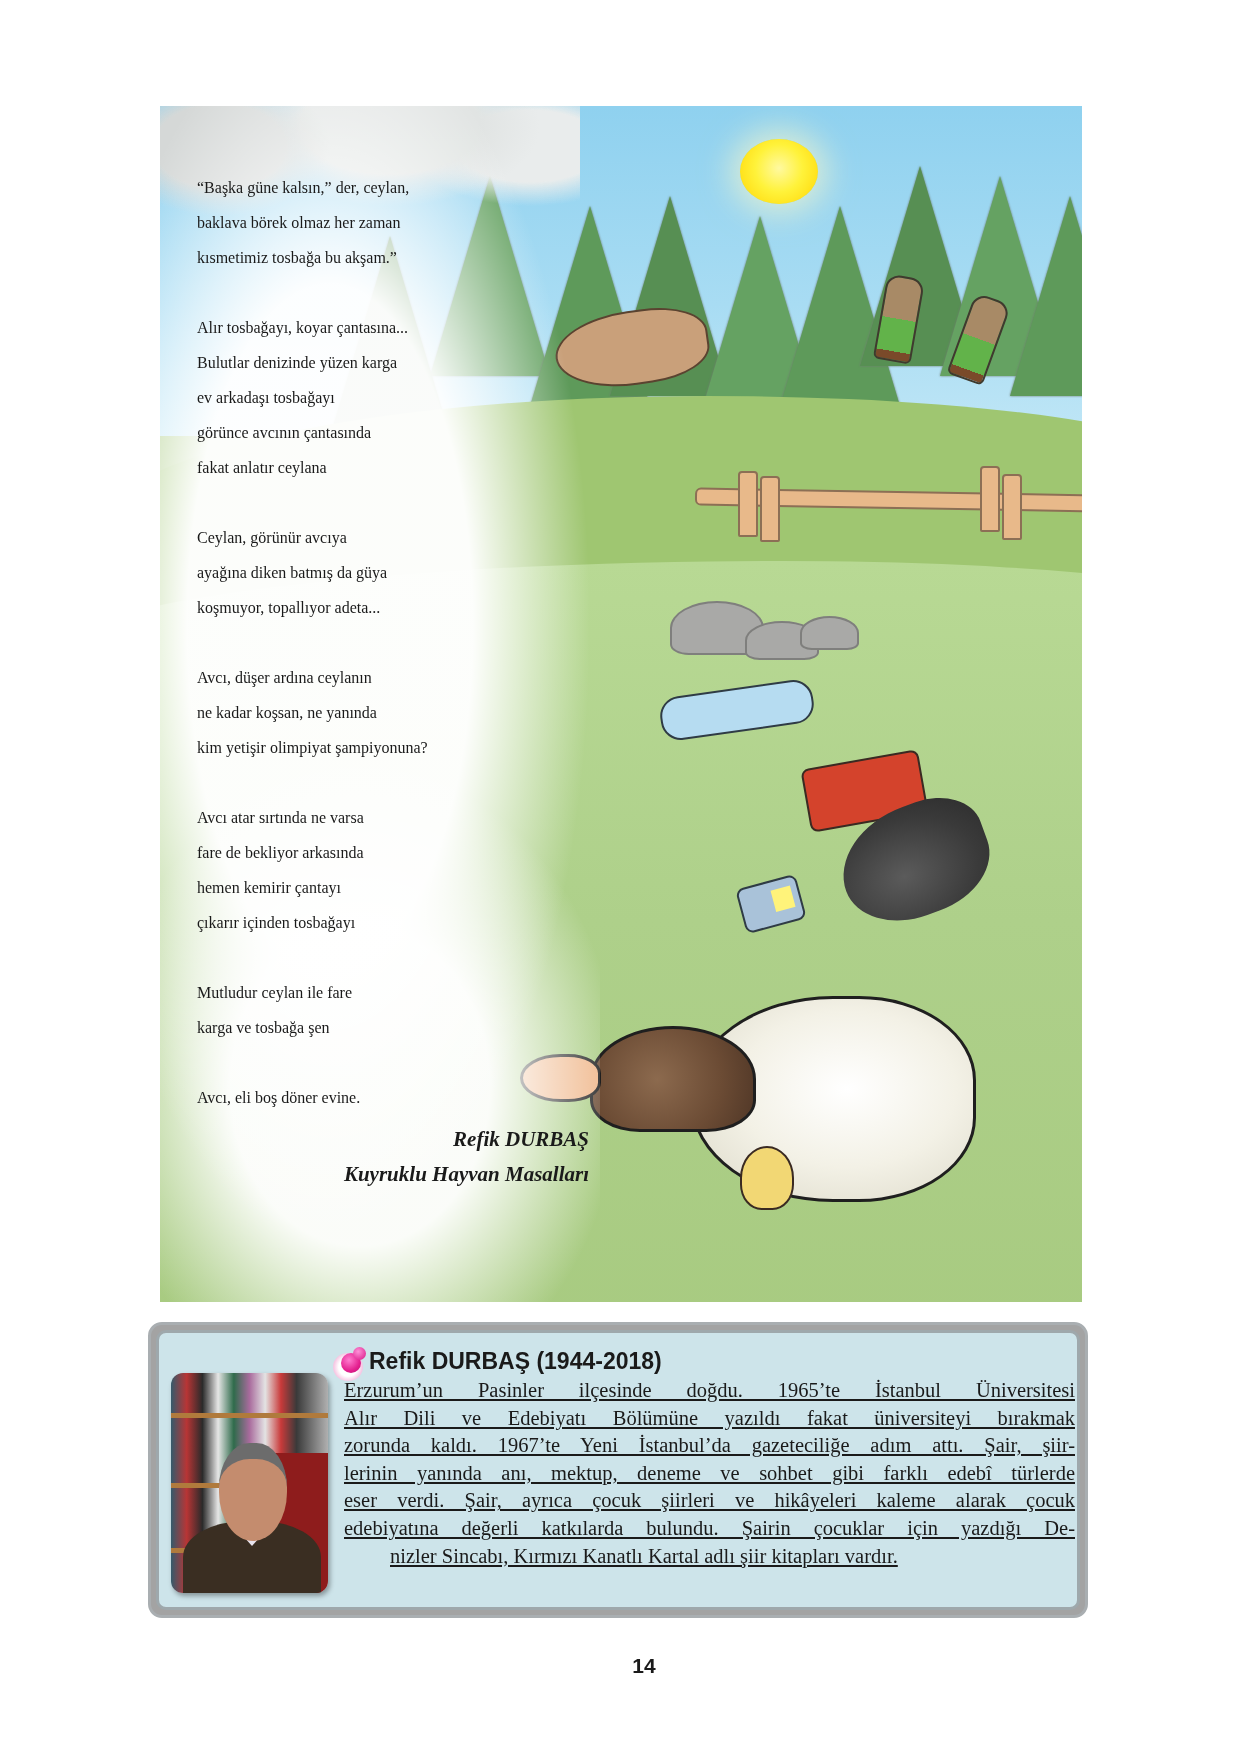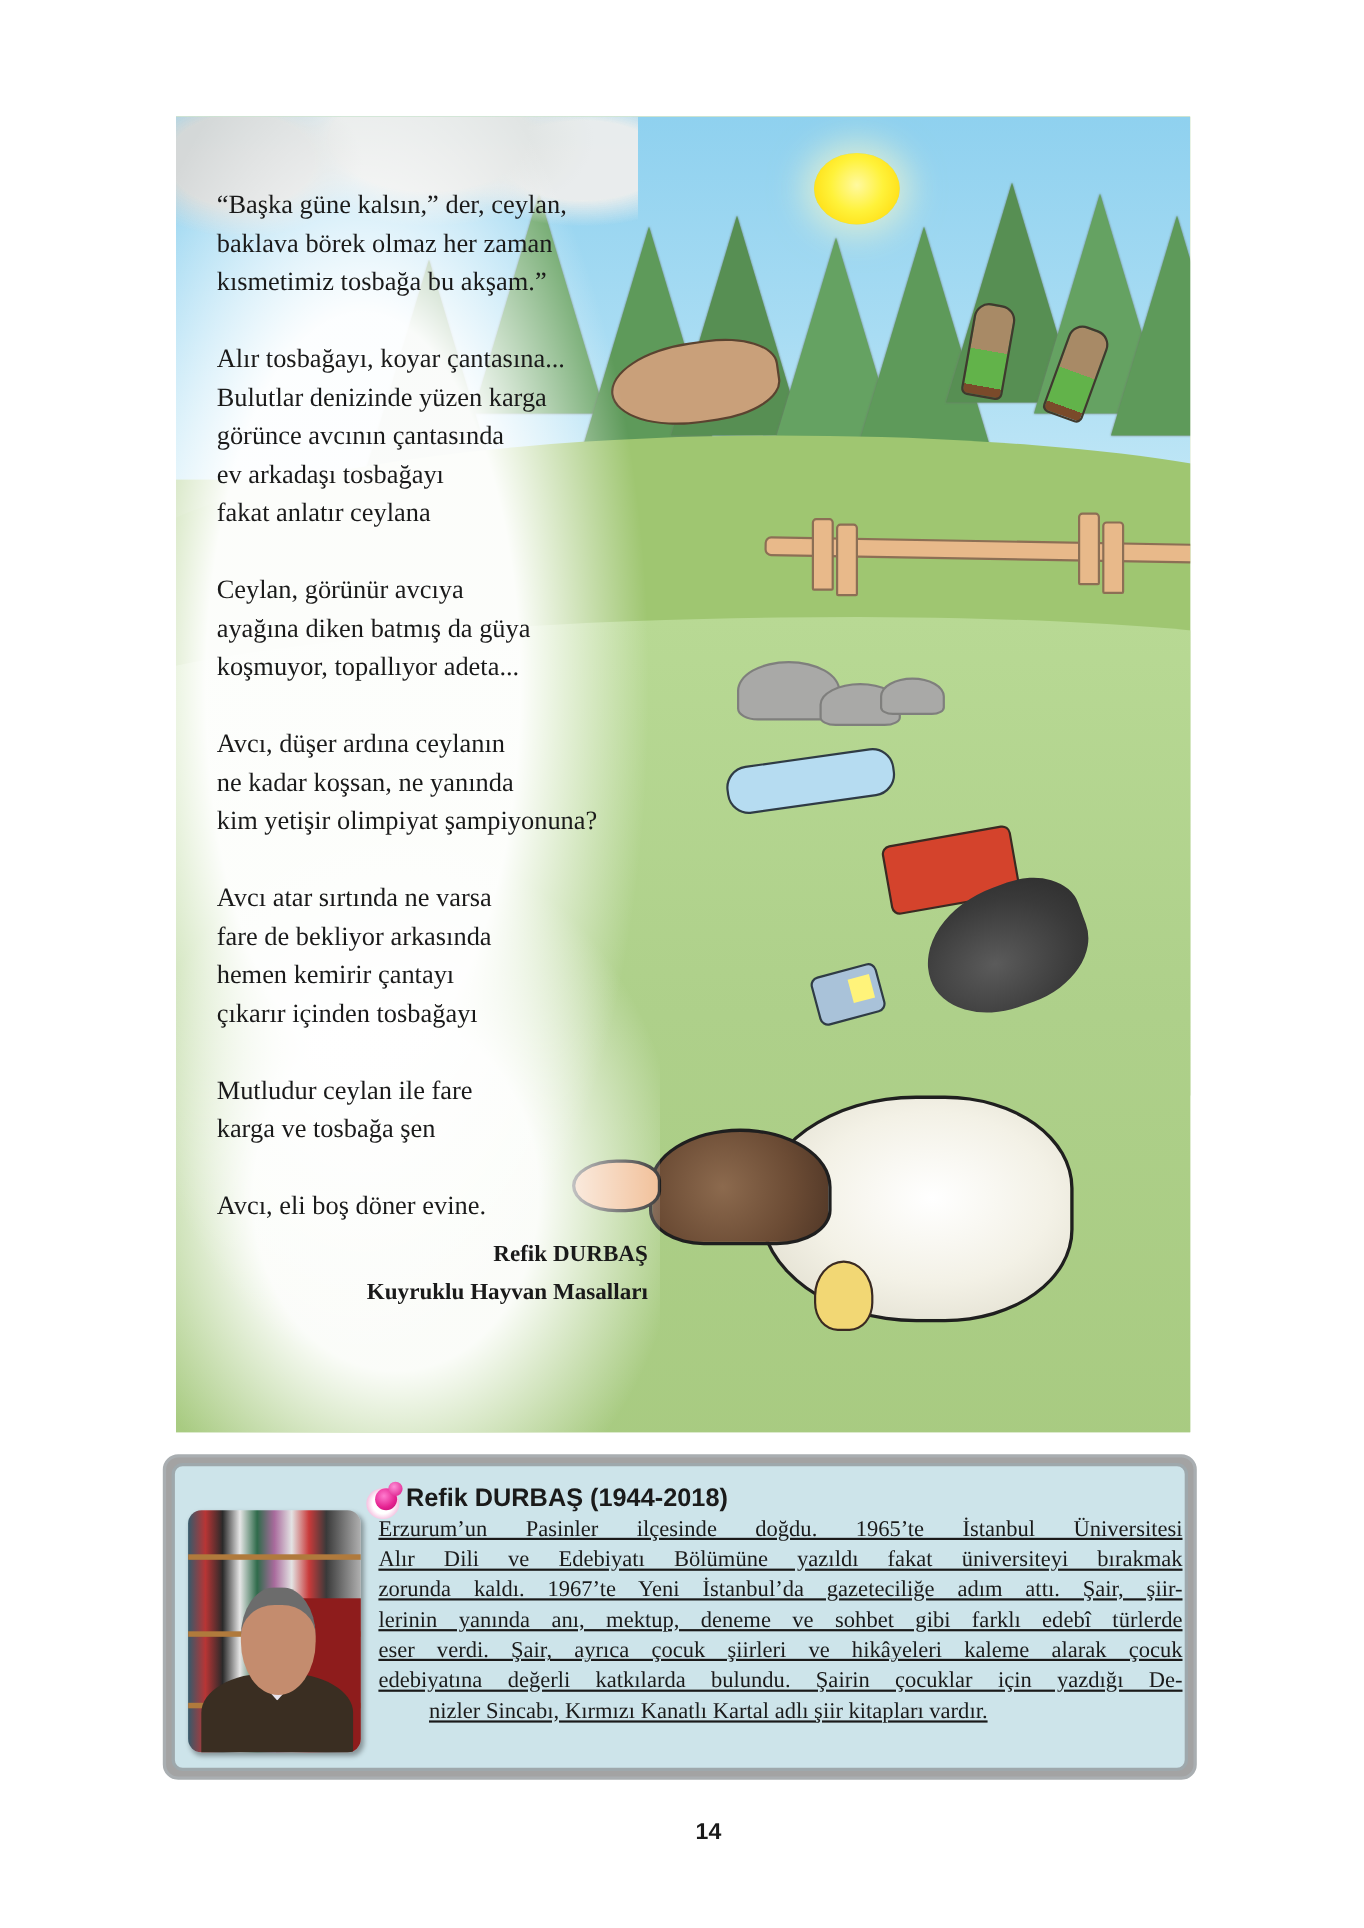--- a/index.html
+++ b/index.html
@@ -125,27 +125,27 @@
       background: #efb689; border: 3px solid #1f1f1f; border-radius: 50% 40% 40% 50%;
     }
     .mouse {
       position: absolute; left: 580px; top: 1040px; width: 50px; height: 60px;
       background: #f2d774; border: 2px solid #3a2a22; border-radius: 50% 50% 40% 40%;
     }
 
     
     .poem {
       position: absolute; left: 197px; top: 170px; width: 400px;
-      font-size: 24px; line-height: 35px; color: #1a1a1a;
+      font-size: 16px; line-height: 35px; color: #1a1a1a;
     }
     .stanza { margin-bottom: 35px; }
     .stanza .line { display: block; white-space: nowrap; }
     .attribution {
       position: absolute; left: 197px; top: 1122px; width: 392px;
-      text-align: right; font-weight: bold;
+      text-align: right; font-style: italic; font-weight: bold;
       font-size: 21px; line-height: 35px; color: #1a1a1a;
     }
     .attribution span { display: block; }
 
     
     .bio {
       position: absolute; left: 148px; top: 1322px; width: 940px; height: 296px;
       box-sizing: border-box;
       border: 3px solid #a9aeb1; border-radius: 14px;
       padding: 5px;
@@ -265,22 +265,22 @@
 
 <div class="poem">
   <div class="stanza">
     <span class="line">“Başka güne kalsın,” der, ceylan,</span>
     <span class="line">baklava börek olmaz her zaman</span>
     <span class="line">kısmetimiz tosbağa bu akşam.”</span>
   </div>
   <div class="stanza">
     <span class="line">Alır tosbağayı, koyar çantasına...</span>
     <span class="line">Bulutlar denizinde yüzen karga</span>
+    <span class="line">ev arkadaşı tosbağayı</span>
     <span class="line">görünce avcının çantasında</span>
-    <span class="line">ev arkadaşı tosbağayı</span>
     <span class="line">fakat anlatır ceylana</span>
   </div>
   <div class="stanza">
     <span class="line">Ceylan, görünür avcıya</span>
     <span class="line">ayağına diken batmış da güya</span>
     <span class="line">koşmuyor, topallıyor adeta...</span>
   </div>
   <div class="stanza">
     <span class="line">Avcı, düşer ardına ceylanın</span>
     <span class="line">ne kadar koşsan, ne yanında</span>

